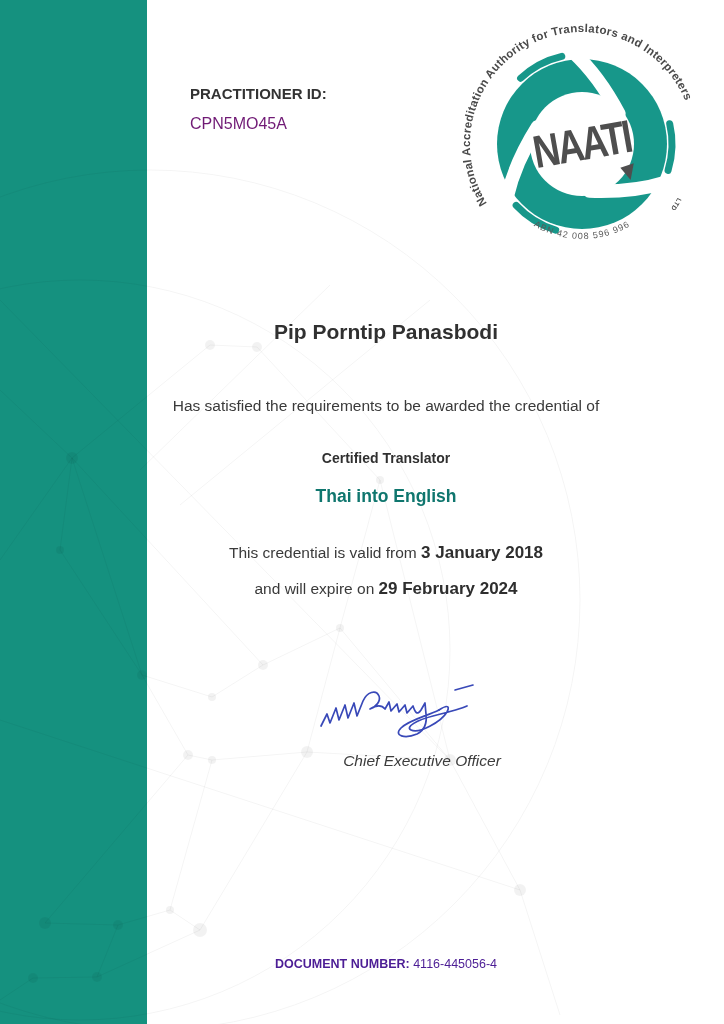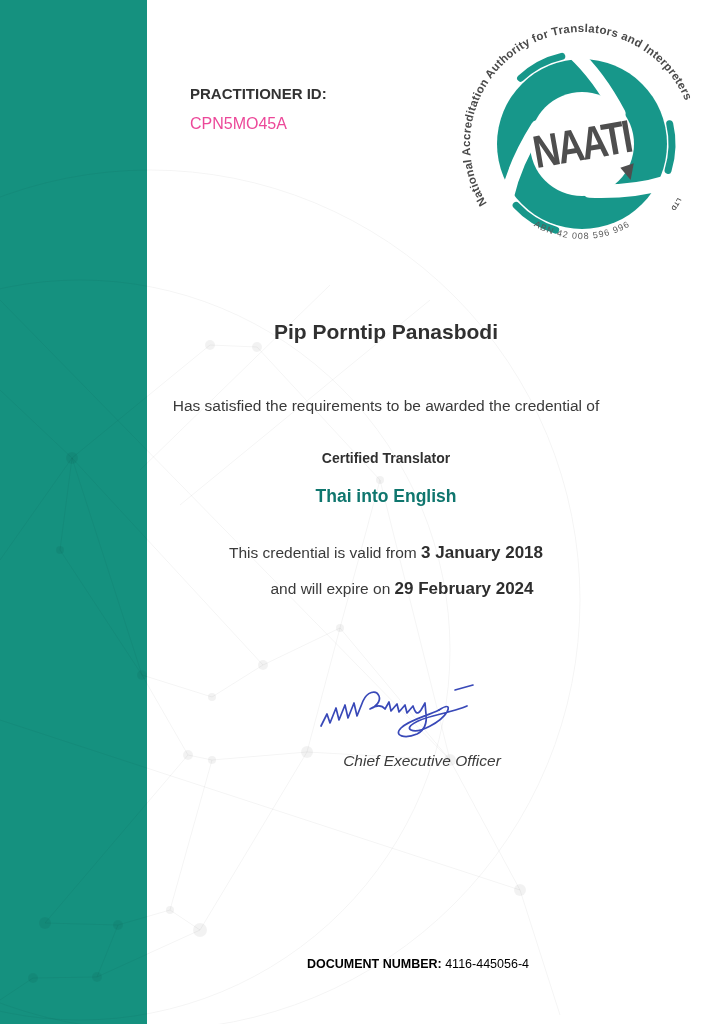--- a/index.html
+++ b/index.html
@@ -5,34 +5,34 @@
   html,body{margin:0;padding:0;}
   body{
     width:724px;height:1024px;position:relative;background:#ffffff;
     font-family:"Liberation Sans",sans-serif;overflow:hidden;color:#3a3a3a;
   }
   .teal-bar{position:absolute;left:0;top:0;width:147px;height:1024px;background:#15917F;z-index:0;}
   .mesh{position:absolute;left:0;top:0;width:724px;height:1024px;z-index:1;pointer-events:none;}
   .layer{position:absolute;left:0;top:0;width:724px;height:872px;z-index:2;}
   .pract{position:absolute;left:190px;top:85px;}
   .pract-label{font-size:15px;font-weight:bold;color:#333;margin-bottom:13px;}
-  .pract-value{font-size:16px;color:#ec4899;}
+  .pract-value{font-size:16px;color:#701a75;}
   .logo{position:absolute;left:447px;top:14px;width:270px;height:260px;}
   .centercol{position:absolute;left:147px;top:0;width:478px;height:1024px;text-align:center;}
   .centercol > div{position:absolute;left:0;width:100%;}
   .name{top:320px;font-size:21px;font-weight:bold;color:#303030;text-align:center;}
   .statement{top:397px;font-size:15.5px;}
   .cred-title{top:450px;font-size:14px;font-weight:bold;color:#303030;}
   .cred-lang{top:486px;font-size:17.5px;font-weight:bold;color:#0f766e;}
   .valid{top:543px;font-size:15.5px;}
-  .expire{top:579px;font-size:15.5px;padding-left:16px;}
+  .expire{top:579px;font-size:15.5px;}
   .date-bold{font-weight:bold;font-size:17px;color:#2e2e2e;}
   .sig{position:absolute;left:315px;top:676px;width:170px;height:70px;}
   .ceo{top:752px;font-size:15.5px;font-style:italic;color:#3c3c3c;padding-left:36px;}
-  .docnum{top:957px;font-size:12.5px;color:#000000;padding-left:32px;}
+  .docnum{top:957px;font-size:12.5px;color:#4c1d95;}
   .docnum .lbl{font-weight:bold;}
 </style>
 </head>
 <body>
 
 <div class="teal-bar"></div>
 
 <svg class="mesh" viewBox="0 0 724 1024" aria-hidden="true">
   <g stroke="rgba(0,0,0,0.045)" stroke-width="1" fill="none">
     <circle cx="150" cy="600" r="430"></circle>

